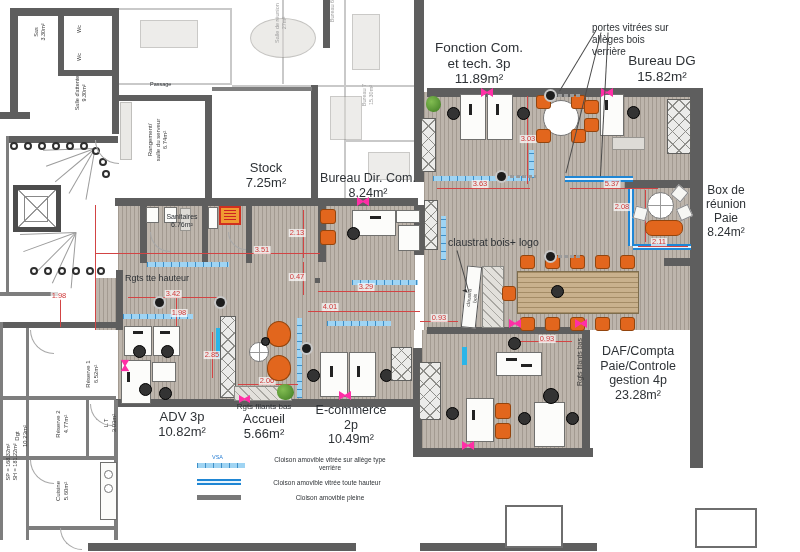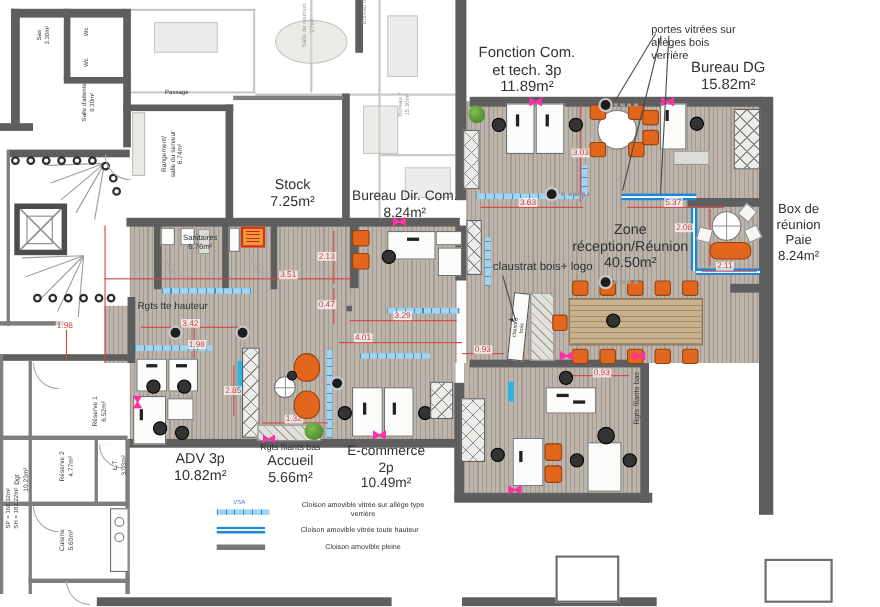--- a/index.html
+++ b/index.html
@@ -200,21 +200,21 @@
   <b class="dim" style="left:262px;top:250px">3.51</b>
   <b class="dim" style="left:297px;top:277px">0.47</b>
   <b class="dim" style="left:366px;top:287px">3.29</b>
   <b class="dim" style="left:330px;top:307px">4.01</b>
   <b class="dim strike" style="left:439px;top:318px">0.93</b>
   <b class="dim strike" style="left:547px;top:339px">0.93</b>
   <b class="dim" style="left:173px;top:294px">3.42</b>
   <b class="dim" style="left:59px;top:296px">1.98</b>
   <b class="dim" style="left:179px;top:313px">1.98</b>
   <b class="dim" style="left:212px;top:355px">2.85</b>
-  <b class="dim" style="left:267px;top:381px">1.32</b>
+  <b class="dim" style="left:267px;top:381px">2.06</b>
 
   <i class="plant" style="left:426px;top:96px;width:15px;height:16px"></i>
   <i class="d" style="left:460px;top:94px;width:26px;height:46px"></i>
   <i class="d" style="left:487px;top:94px;width:26px;height:46px"></i>
   <i class="mon" style="left:469px;top:104px;width:3px;height:11px"></i>
   <i class="mon" style="left:496px;top:104px;width:3px;height:11px"></i>
   <i class="c" style="left:447px;top:107px"></i>
   <i class="c" style="left:517px;top:107px"></i>
   <i class="xc" style="left:421px;top:118px;width:15px;height:54px"></i>
 
@@ -349,23 +349,24 @@
   <b class="lbl" style="left:662px;top:53px;font-size:13.5px">Bureau DG
 15.82m²</b>
   <b class="lbl" style="left:266px;top:160px">Stock
 7.25m²</b>
   <b class="lbl" style="left:368px;top:171px;font-size:12.5px">Bureau Dir. Com.
 8.24m²</b>
   <b class="lbl" style="left:726px;top:184px;font-size:12px">Box de
 réunion
 Paie
 8.24m²</b>
-  <b class="lbl" style="left:573px;top:201px">Zone
-réception/Réunion
-40.50m²</b>
+  <b class="lbl" style="left:638px;top:344px;font-size:12.5px">DAF/Compta
+Paie/Controle
+gestion 4p
+23.28m²</b>
   <b class="lbl" style="left:182px;top:409px">ADV 3p
 10.82m²</b>
   <b class="lbl" style="left:264px;top:411px">Accueil
 5.66m²</b>
   <b class="lbl" style="left:351px;top:403px;font-size:12.5px">E-commerce
 2p
 10.49m²</b>
 
   <b class="lbl-l" style="left:592px;top:22px">portes vitrées sur
 allèges bois

